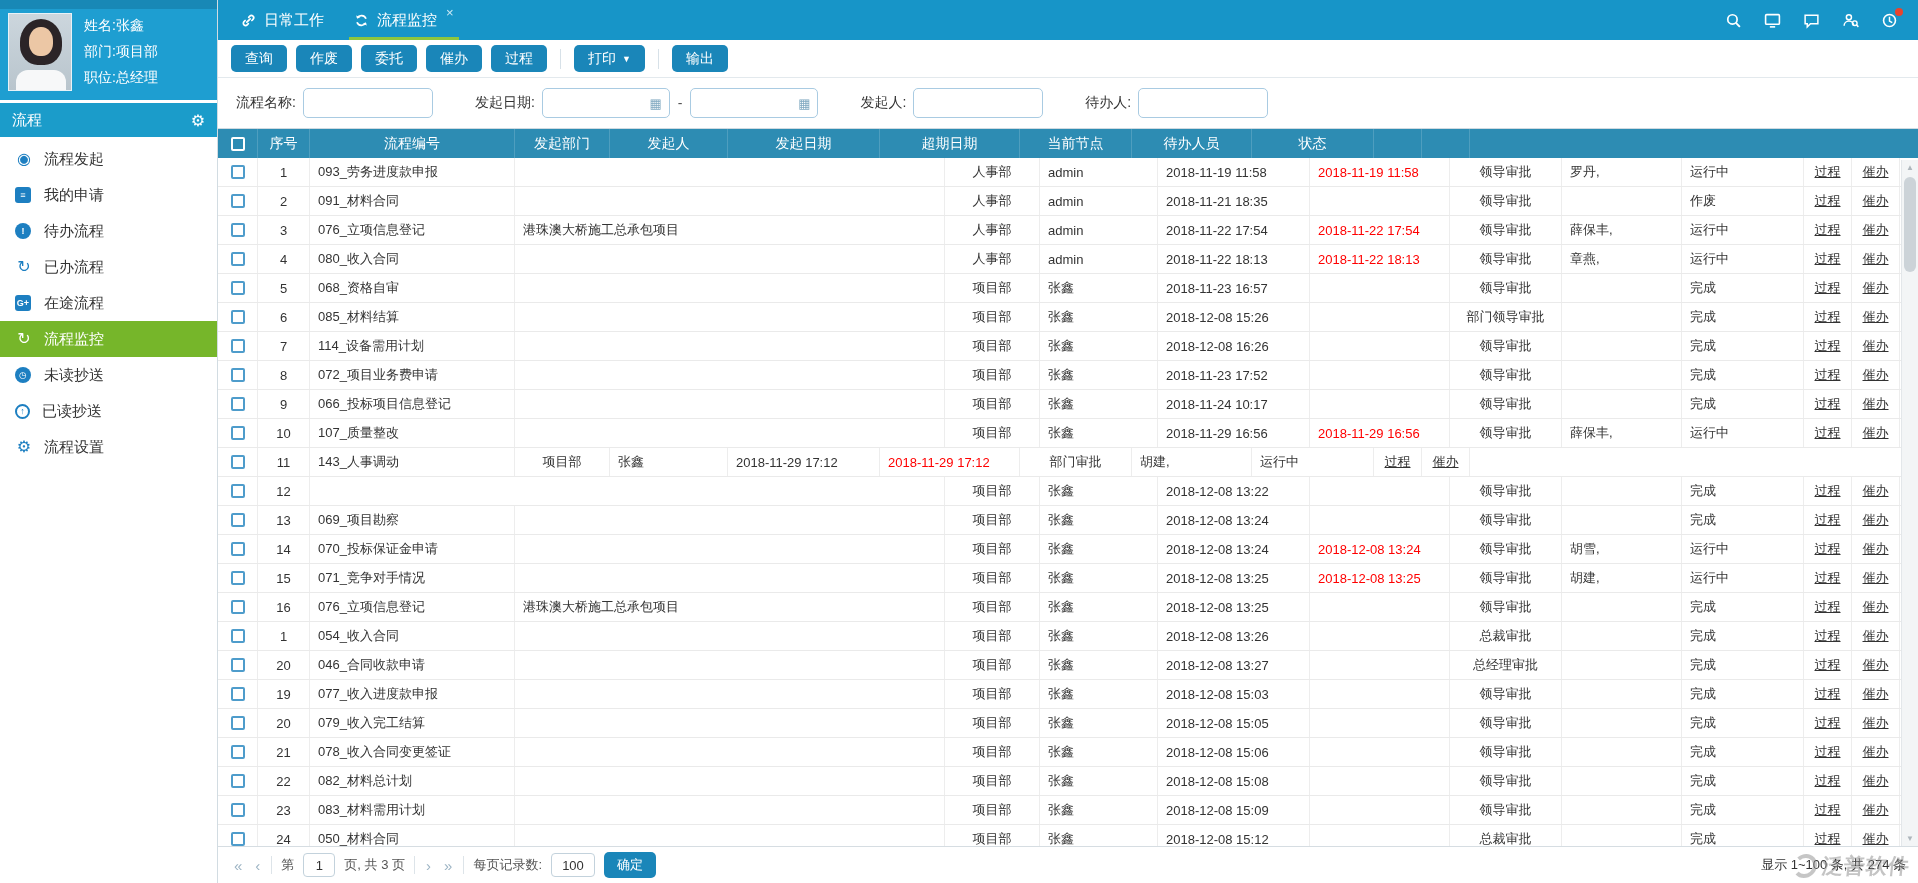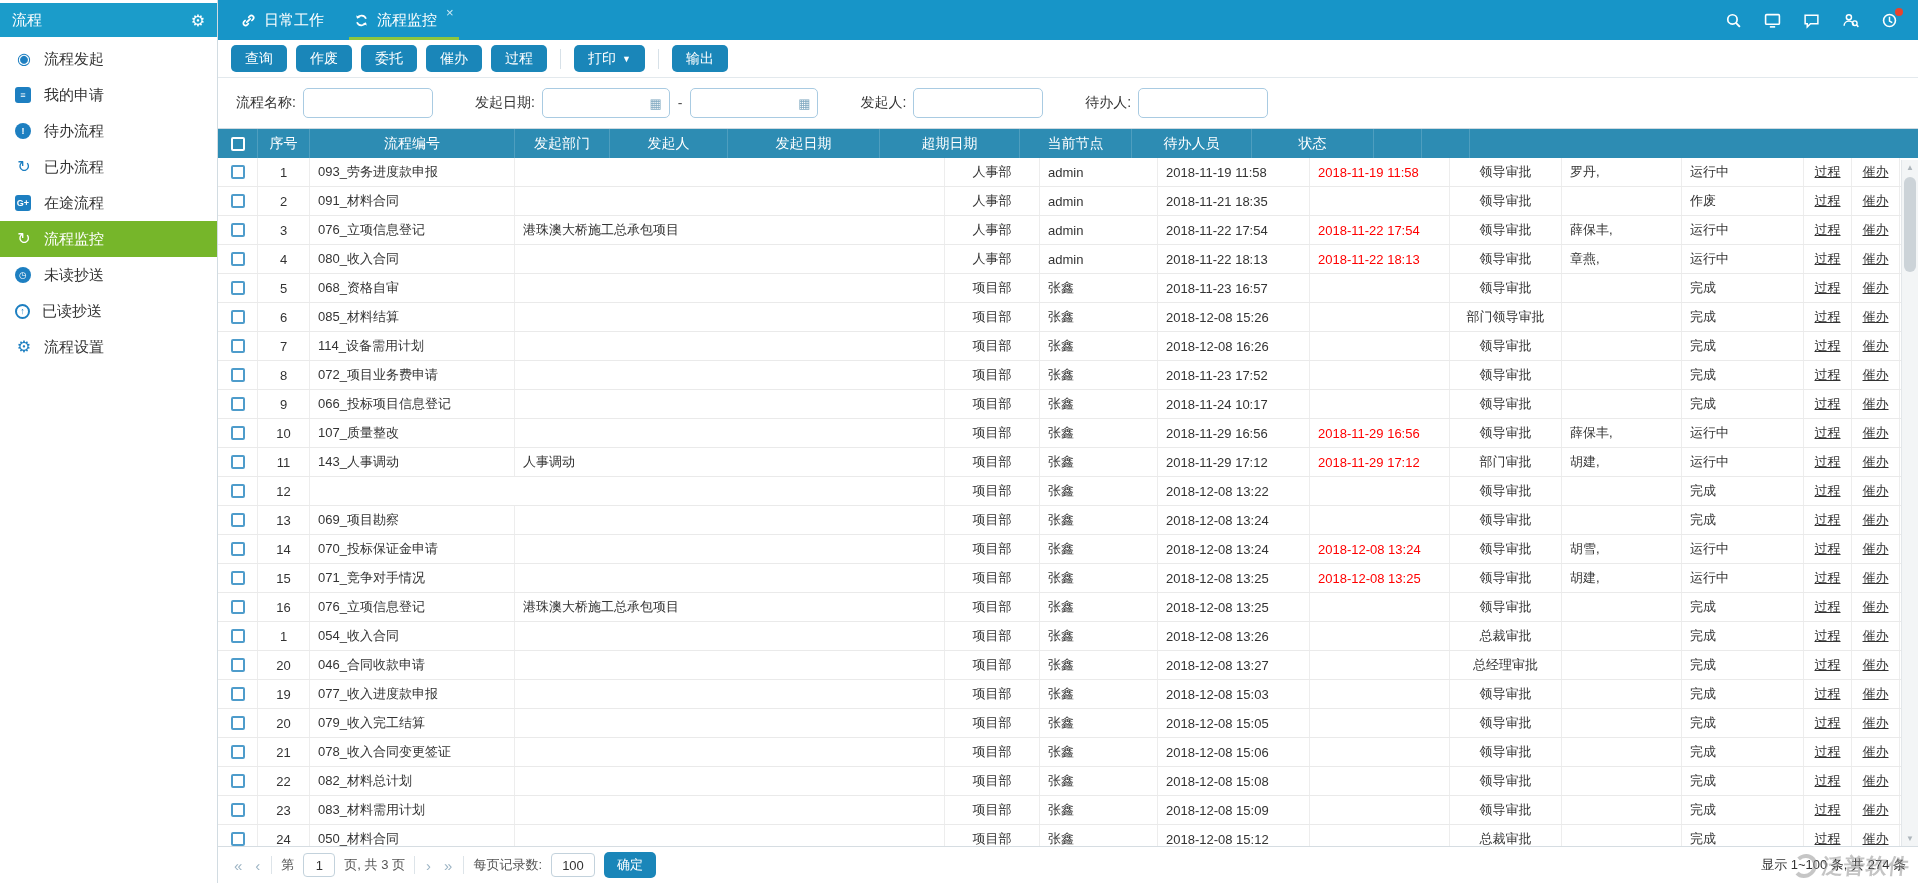--- a/index.html
+++ b/index.html
@@ -90,20 +90,32 @@
   .watermark { position:absolute; right:8px; bottom:3px; display:flex; align-items:center; gap:5px; opacity:.5; pointer-events:none; transform:skewX(-6deg); }
   .wm-logo { width:24px; height:24px; border:4px solid #8f8f8f; border-left-color:transparent; border-radius:50%; }
   .wm-text { color:#8a8a8a; font-size:21px; font-weight:bold; letter-spacing:1px; }
 </style>
 </head>
 <body>
 
 <div class="app">
 
   <div class="sidebar">
+    <div class="user-panel">
+      <div class="avatar">
+        <div class="av-hair"></div>
+        <div class="av-face"></div>
+        <div class="av-shirt"></div>
+      </div>
+      <div class="user-lines">
+        <div>姓名:张鑫</div>
+        <div>部门:项目部</div>
+        <div>职位:总经理</div>
+      </div>
+    </div>
     <div class="side-header">
       <span>流程</span>
       <span class="side-gear">⚙</span>
     </div>
     <div class="side-menu" id="side-menu">
         <div class="side-item">
           <span class="ig">◉</span>
           <span>流程发起</span>
         </div>
         <div class="side-item">
@@ -474,21 +486,20 @@
             <div class="cell c-center" style="width: 48px;">
               <span class="rlink">催办</span>
             </div>
           </div>
           <div class="grow">
             <div class="cell c-center" style="width: 40px;">
               <span class="cb"></span>
             </div>
             <div class="cell c-center" style="width: 52px;">11</div>
             <div class="cell" style="width: 205px;">143_人事调动</div>
-            <div class="cell" style="width: 430px;">人事调动</div>
             <div class="cell c-center" style="width: 95px;">项目部</div>
             <div class="cell" style="width: 118px;">张鑫</div>
             <div class="cell" style="width: 152px;">2018-11-29 17:12</div>
             <div class="cell red" style="width: 140px;">2018-11-29 17:12</div>
             <div class="cell c-center" style="width: 112px;">部门审批</div>
             <div class="cell" style="width: 120px;">胡建,</div>
             <div class="cell" style="width: 122px;">运行中</div>
             <div class="cell c-center" style="width: 48px;">
               <span class="rlink">过程</span>
             </div>

